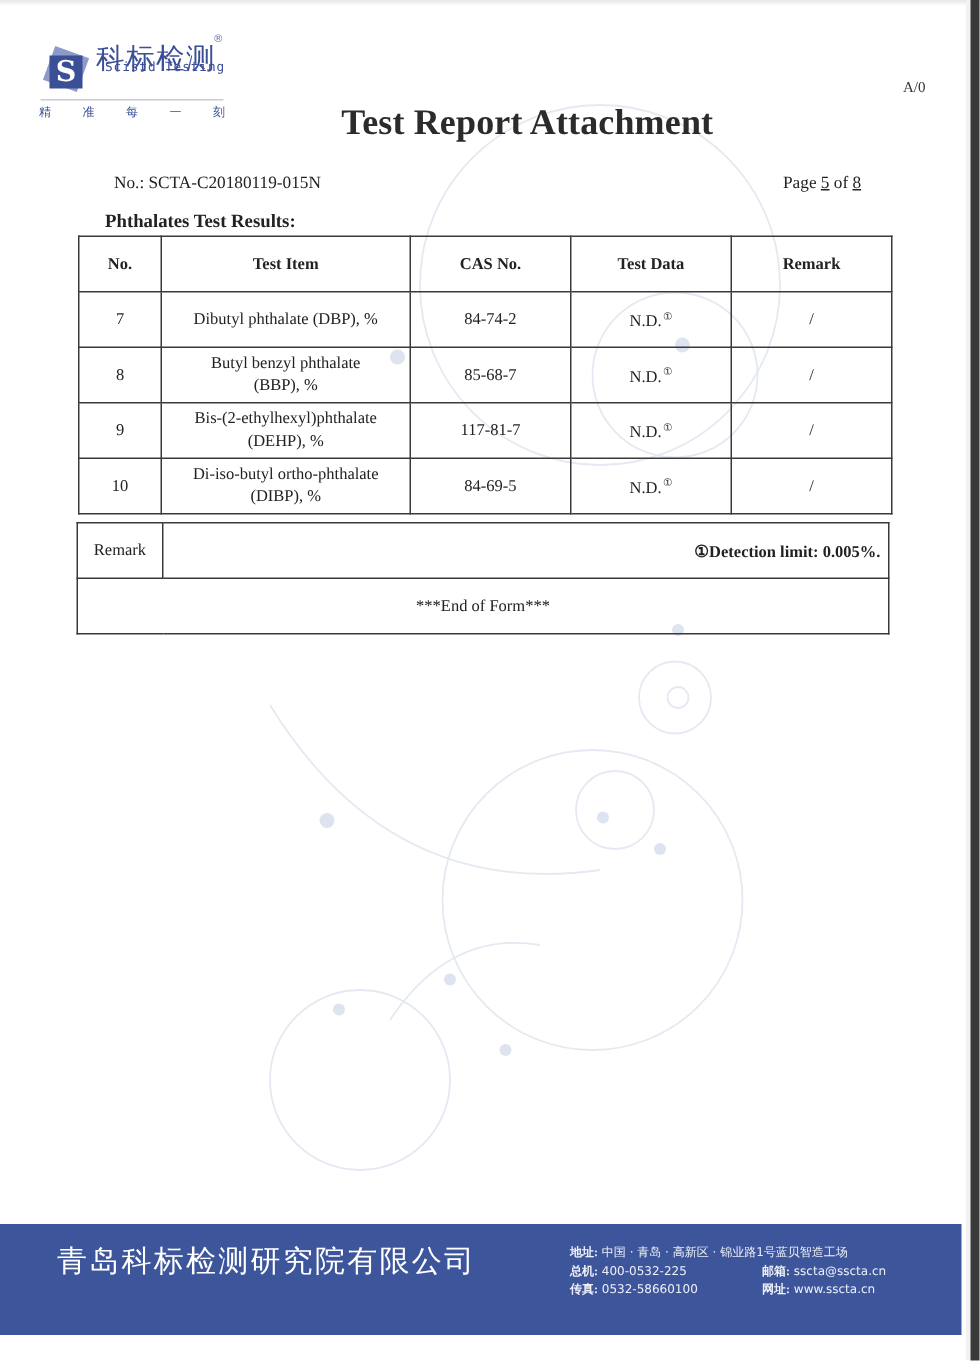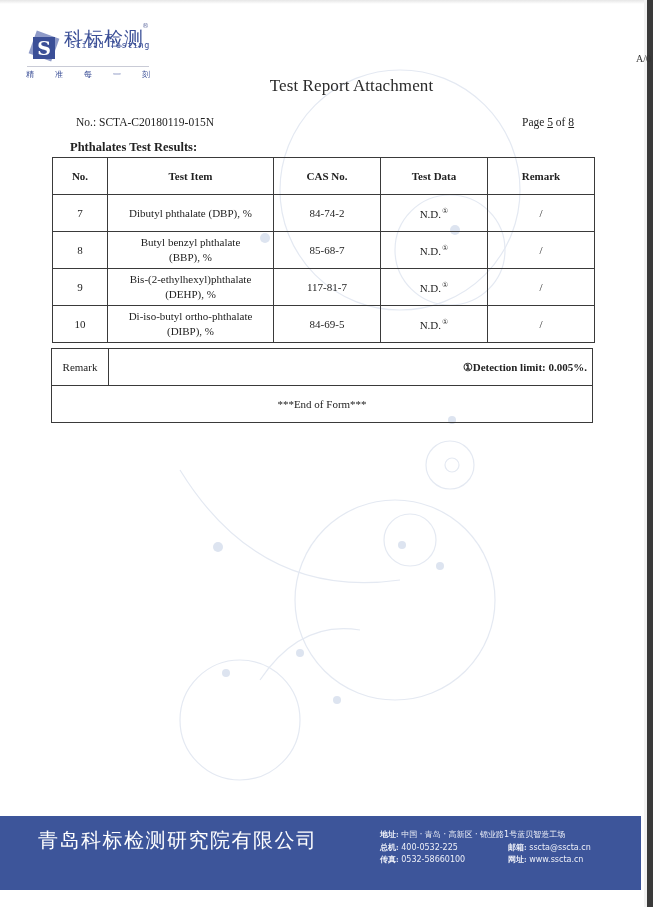--- a/index.html
+++ b/index.html
@@ -30,23 +30,23 @@
   .logo-cn { position: absolute; left: 40px; top: 4px; font-family: "DejaVu Sans", sans-serif;
     font-size: 19px; color: #3b4f97; letter-spacing: 1px; white-space: nowrap; }
   .logo-reg { position: absolute; left: 118px; top: 0px; font-size: 7px; color: #6e78a8;
     font-family: "DejaVu Sans", sans-serif; }
   .logo-en { position: absolute; left: 46px; top: 18px; font-family: "DejaVu Sans Mono", monospace;
     font-size: 8.5px; color: #3b4f97; letter-spacing: 0.6px; white-space: nowrap; }
   .logo-line { position: absolute; left: 3px; top: 44px; width: 122px; height: 1px; background: #c9cbd6; }
   .logo-slogan { position: absolute; left: 2px; top: 47px; width: 124px; display: flex;
     justify-content: space-between; font-family: "DejaVu Sans", sans-serif; font-size: 8px; color: #3b4f97; }
 
-  .version { position: absolute; left: 602px; top: 53px; font-size: 10px; color: #333; margin-left: 34px; }
+  .version { position: absolute; left: 602px; top: 53px; font-size: 10px; color: #333; }
   .title { position: absolute; left: 0; width: 653px; top: 69px; text-align: center;
-    font-size: 17px; font-weight: normal; color: #2b2b2b; letter-spacing: 0.1px; padding-left: 0; margin-top: 7px; }
+    font-size: 24px; font-weight: bold; color: #2b2b2b; letter-spacing: 0.1px; padding-left: 0; }
   .title span { display: inline-block; margin-left: 50px; }
 
   .report-no { position: absolute; left: 76px; top: 116px; font-size: 11.5px; color: #222; }
   .page-no { position: absolute; left: 522px; top: 116px; font-size: 11.5px; color: #222; }
   .page-no u { text-decoration: underline; }
   .section-title { position: absolute; left: 70px; top: 140px; font-size: 12.5px; font-weight: bold; color: #222; }
 
   table.results { position: absolute; left: 52px; top: 157px; width: 543px;
     border-collapse: collapse; font-size: 11px; color: #222; }
   table.results td, table.results th { border: 1.5px solid #3a3a3a; text-align: center;

